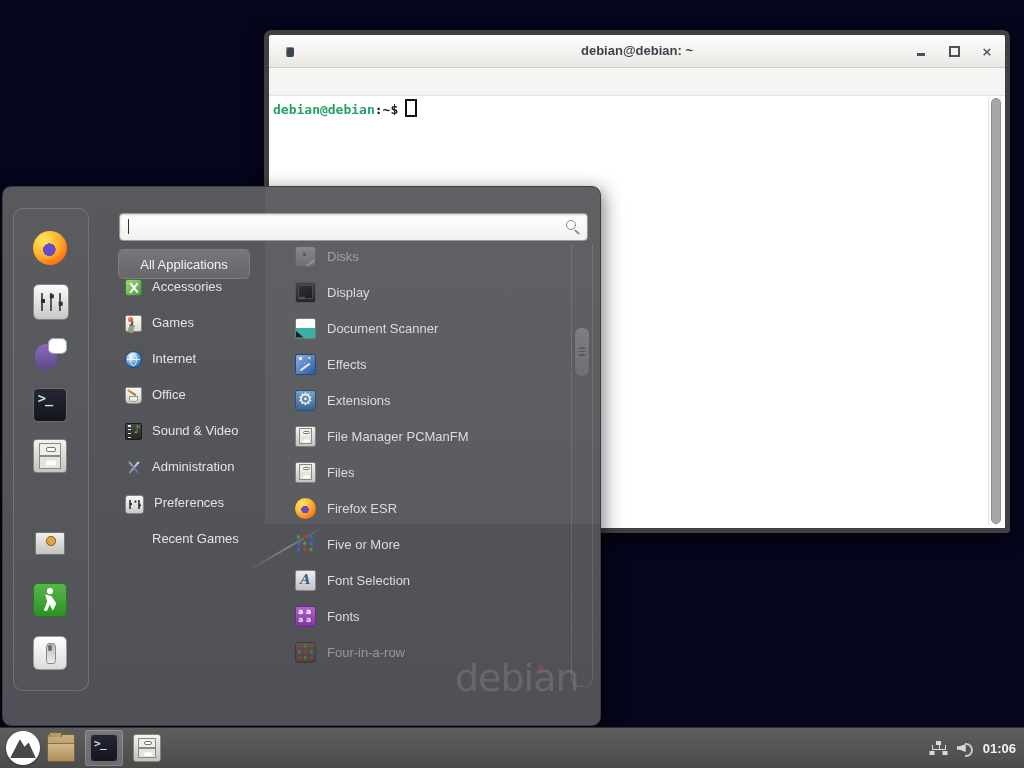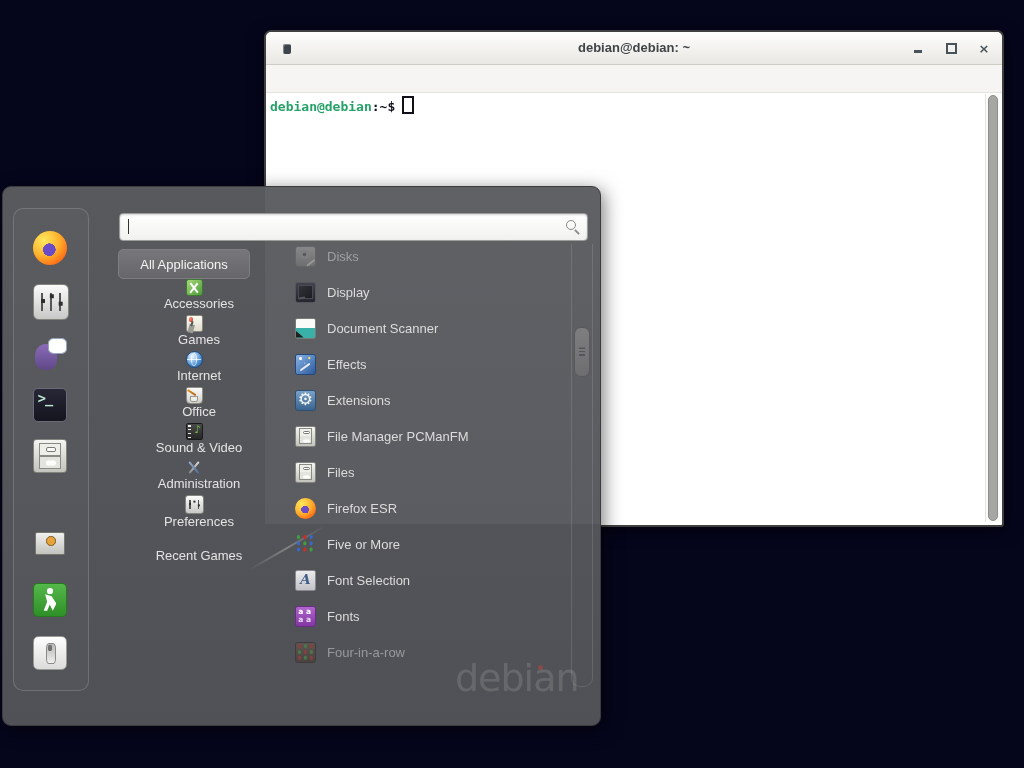--- a/index.html
+++ b/index.html
@@ -5,21 +5,21 @@
   html,body{margin:0;padding:0;}
   body{width:1024px;height:768px;overflow:hidden;font-family:"Liberation Sans",sans-serif;}
   .desktop{position:absolute;top:0;left:0;width:1024px;height:768px;background:#05051c;overflow:hidden;}
 
   
   .ic{position:relative;display:block;}
   .ic::before,.ic::after{content:"";position:absolute;}
   .ic-none{visibility:hidden;}
 
   
-  .terminal-window{position:absolute;left:264px;top:30px;width:736px;height:493px;background:#fff;border:2px solid #404040;border-radius:7px 7px 3px 3px;box-shadow:0 4px 16px rgba(0,0,0,.55);z-index:1;}
+  .terminal-window{position:absolute;left:264px;top:30px;width:736px;height:493px;background:#fff;border:5px solid #404040;border-radius:7px 7px 3px 3px;box-shadow:0 4px 16px rgba(0,0,0,.55);z-index:1;}
   .titlebar{position:relative;height:32px;background:linear-gradient(#fdfdfc,#eae8e4);border-bottom:1px solid #cfccc6;border-radius:6px 6px 0 0;}
   .win-mini-icon{position:absolute;left:17px;top:12px;width:8px;height:10px;background:#3c444c;border-radius:2px;box-shadow:inset 1px 1px 0 rgba(255,255,255,.35);}
   .win-title{position:absolute;left:0;right:0;top:8px;text-align:center;font:700 13px/1.2 "Liberation Sans",sans-serif;color:#3f4448;}
   .win-controls{position:absolute;right:12px;top:0;height:32px;display:flex;align-items:center;gap:21px;}
   .wc{width:12px;height:14px;display:flex;align-items:center;justify-content:center;color:#49535a;cursor:default;}
   .wc-min i{display:block;width:8px;height:3px;background:#49535a;margin-top:6px;}
   .wc-max i{display:block;width:7px;height:7px;border:2px solid #49535a;}
   .wc-close{font:700 13px/1 "DejaVu Sans",sans-serif;}
   .menubar{height:27px;background:#f6f5f3;display:flex;align-items:center;padding-left:9px;border-bottom:1px solid #e6e4e0;}
   .menubar-item{padding:0 9px;font:13px/1.2 "Liberation Sans",sans-serif;color:#3a3a3a;}
@@ -47,21 +47,21 @@
 
   .search-box{position:absolute;left:116px;top:26px;width:467px;height:26px;background:linear-gradient(#ffffff,#f1f1ef);border:1px solid #9c9c9a;border-radius:4px;box-shadow:inset 0 1px 2px rgba(0,0,0,.18);}
   .caret{position:absolute;left:8px;top:5px;width:1px;height:15px;background:#333;}
   .search-input{position:absolute;left:0;top:0;width:100%;height:100%;box-sizing:border-box;border:0;background:transparent;outline:none;padding:0 28px 0 12px;font:13px "Liberation Sans",sans-serif;color:#222;}
   .ic-search{position:absolute;right:7px;top:5px;width:15px;height:15px;}
   .ic-search::before{left:1px;top:1px;width:8px;height:8px;border:1.6px solid #8a8a88;border-radius:50%;}
   .ic-search::after{right:0;bottom:1px;width:6px;height:2px;background:#8a8a88;transform:rotate(45deg);}
 
   .selected-cat{position:absolute;left:115px;top:62px;width:130px;height:28px;background:linear-gradient(#77777b,#67676b);border:1px solid #7e7e82;border-radius:5px;color:#f4f4f4;font:13px "Liberation Sans",sans-serif;display:flex;align-items:center;justify-content:center;}
   .categories{position:absolute;left:118px;top:92px;width:152px;}
-  .cat-row{height:36px;display:flex;align-items:center;padding-left:4px;flex-direction:column;}
+  .cat-row{height:36px;display:flex;align-items:flex-start;padding-left:4px;}
   .cat-row .ic{width:17px;height:17px;font-size:17px;margin-right:10px;flex:none;}
   .cat-label{font:13px "Liberation Sans",sans-serif;color:#e4e4e4;white-space:nowrap;}
 
   .apps{position:absolute;left:278px;top:51px;width:292px;}
   .app-row{height:36px;display:flex;align-items:center;}
   .app-row .ic{width:21px;height:21px;font-size:21px;margin:0 11px 0 14px;flex:none;}
   .app-label{font:13px "Liberation Sans",sans-serif;color:#dcdcdd;white-space:nowrap;}
   .state-faded{opacity:.5;}
   .state-very-faded{opacity:.22;}
 
@@ -320,14 +320,36 @@
           <span class="ic ic-fourrow"></span>
           <span class="app-label">Four-in-a-row</span>
         </div>
       </div>
 
     <div class="menu-scroll-track">
       <div class="menu-scroll-thumb"></div>
     </div>
   </div>
 
+  <div class="taskbar">
+    <div class="tb-menu-btn">
+      <span class="ic ic-menu-logo"></span>
+    </div>
+    <div class="tb-tasks">
+
+    <div class="tb-task">
+          <span class="ic ic-folder"></span>
+        </div>
+        <div class="tb-task state-active">
+          <span class="ic ic-terminal"></span>
+        </div>
+        <div class="tb-task">
+          <span class="ic ic-cabinet"></span>
+        </div>
+      </div>
+    <div class="tray">
+      <span class="ic ic-network"></span>
+      <span class="ic ic-volume"></span>
+      <span class="clock">01:06</span>
+    </div>
+  </div>
 
 </div>
 
 </body></html>

